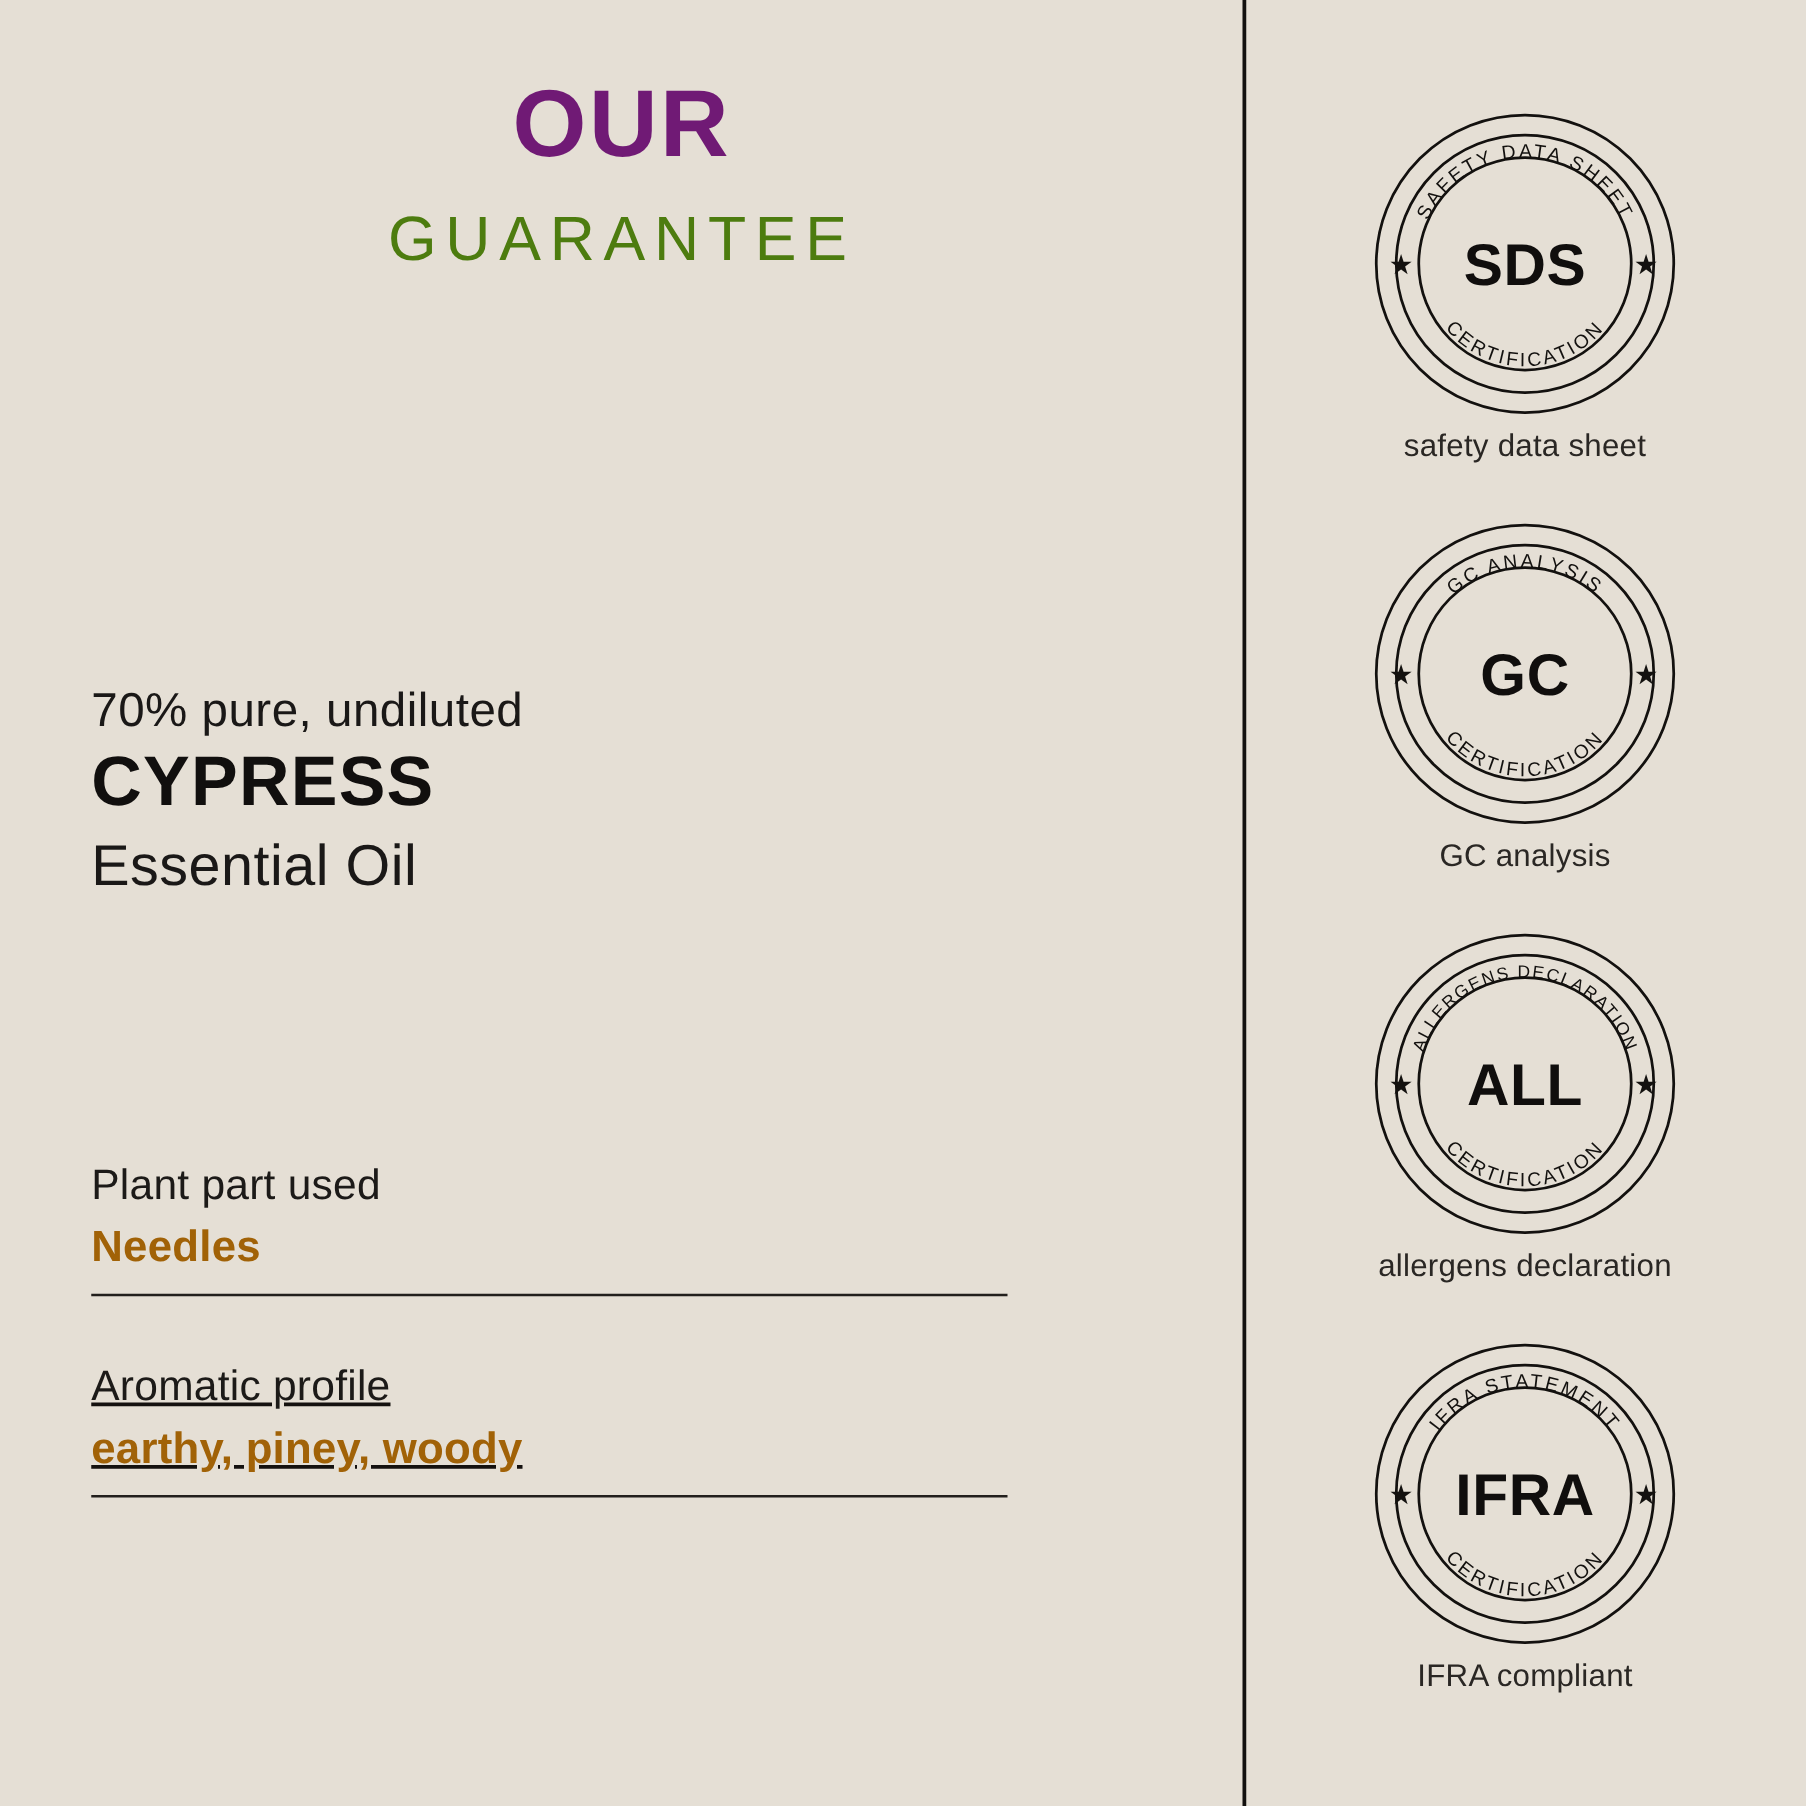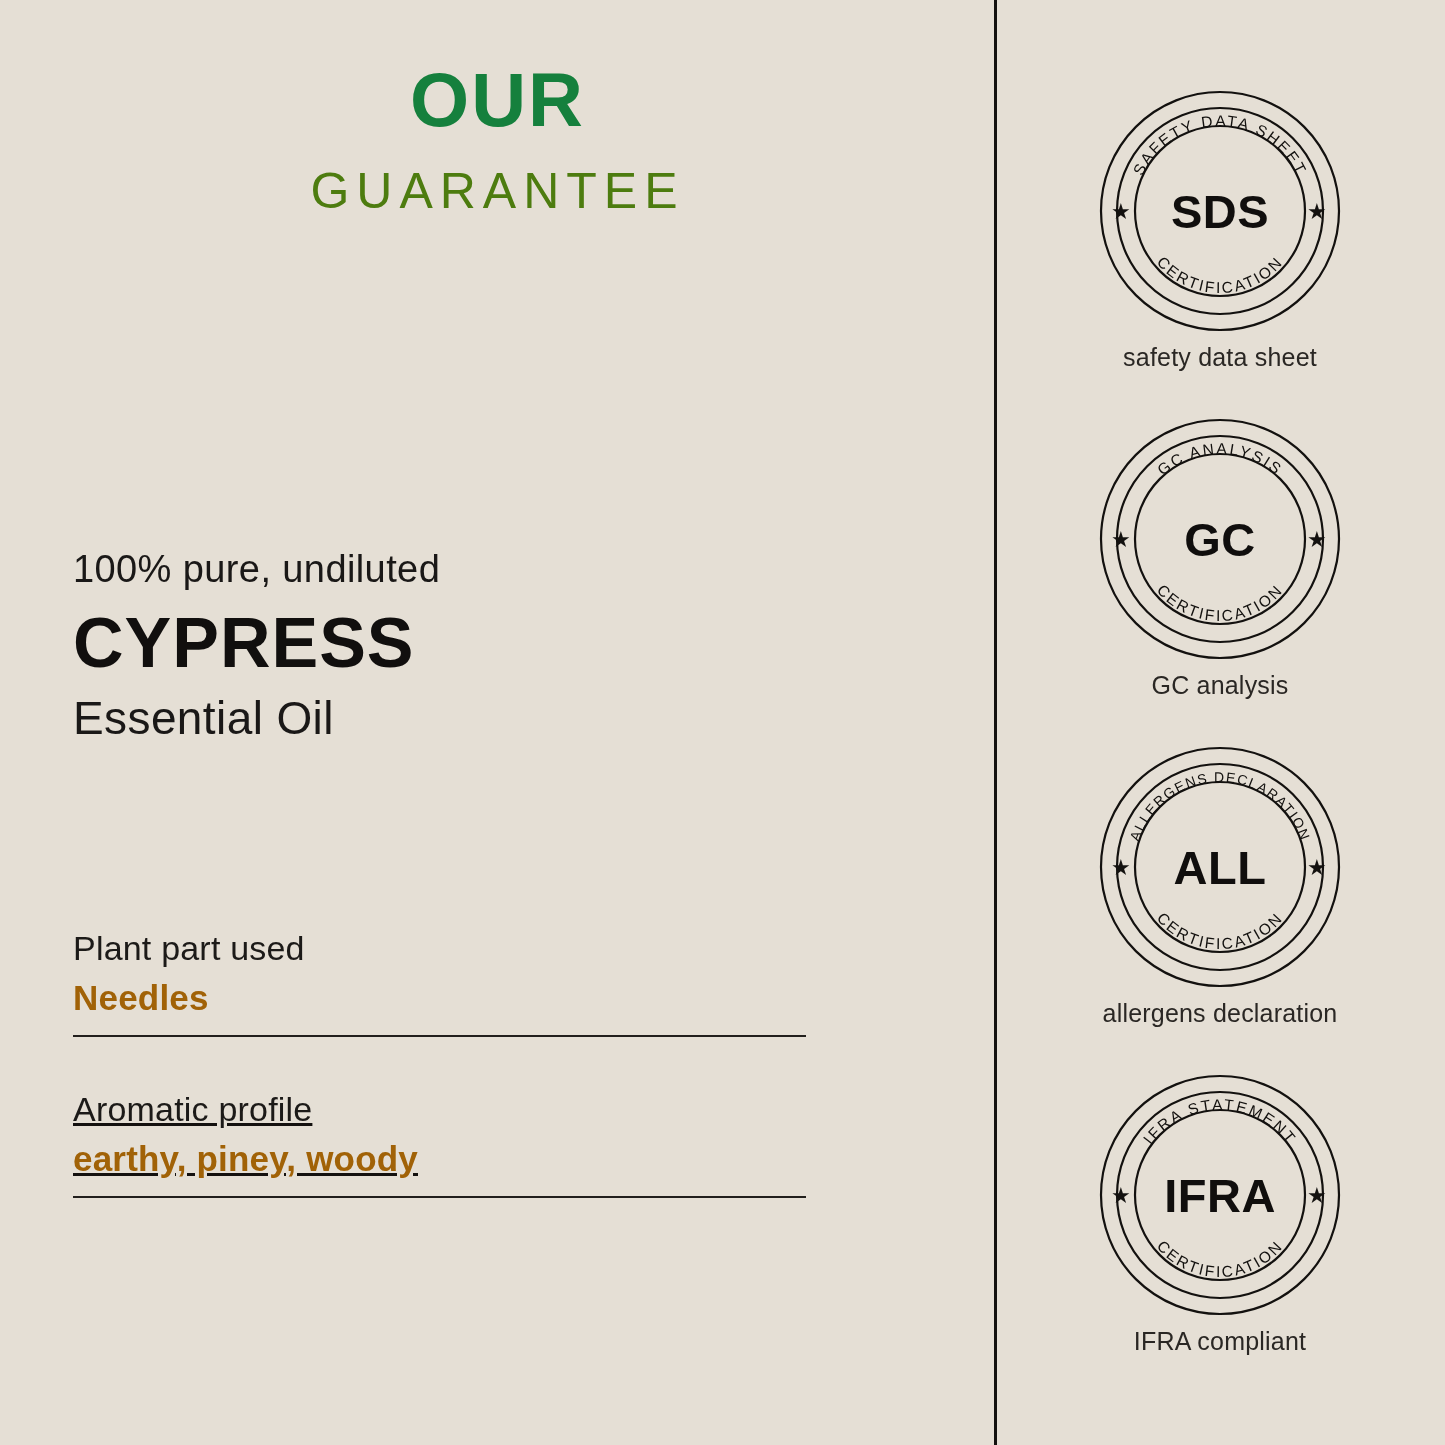--- a/index.html
+++ b/index.html
@@ -35,21 +35,21 @@
     left: 0;
     top: 62px;
     width: 995px;
     text-align: center;
   }
   .title-our {
     font-size: 76px;
     font-weight: 700;
     letter-spacing: 2px;
     line-height: 1;
-    color: #15803d;
+    color: #701a75;
   }
   .title-guarantee {
     margin-top: 28px;
     font-size: 50px;
     font-weight: 300;
     letter-spacing: 7px;
     line-height: 1;
     color: #4d7c0f;
   }
 
@@ -60,22 +60,22 @@
     width: 800px;
   }
   .prod-kicker {
     font-size: 38px;
     font-weight: 300;
     letter-spacing: 0.4px;
     line-height: 1.15;
     color: #1a1817;
   }
   .prod-name {
-    margin-top: 16px;
-    font-size: 70px;
+    margin-top: 4px;
+    font-size: 56px;
     font-weight: 700;
     letter-spacing: 1px;
     line-height: 1.02;
     color: #110f0e;
   }
   .prod-type {
     margin-top: 14px;
     font-size: 46px;
     font-weight: 300;
     letter-spacing: 0.4px;
@@ -193,21 +193,21 @@
 <div class="page">
 
   <div class="left-col">
 
     <div class="header-block">
       <div class="title-our">OUR</div>
       <div class="title-guarantee">GUARANTEE</div>
     </div>
 
     <div class="product-block">
-      <div class="prod-kicker">100% pure, undiluted</div>
+      <div class="prod-kicker">70% pure, undiluted</div>
       <div class="prod-name">CYPRESS</div>
       <div class="prod-type">Essential Oil</div>
     </div>
 
     <div class="specs">
 
       <div class="spec">
         <div class="spec-label">Plant part used</div>
         <div class="spec-value">Needles</div>
         <div class="spec-rule"></div>

